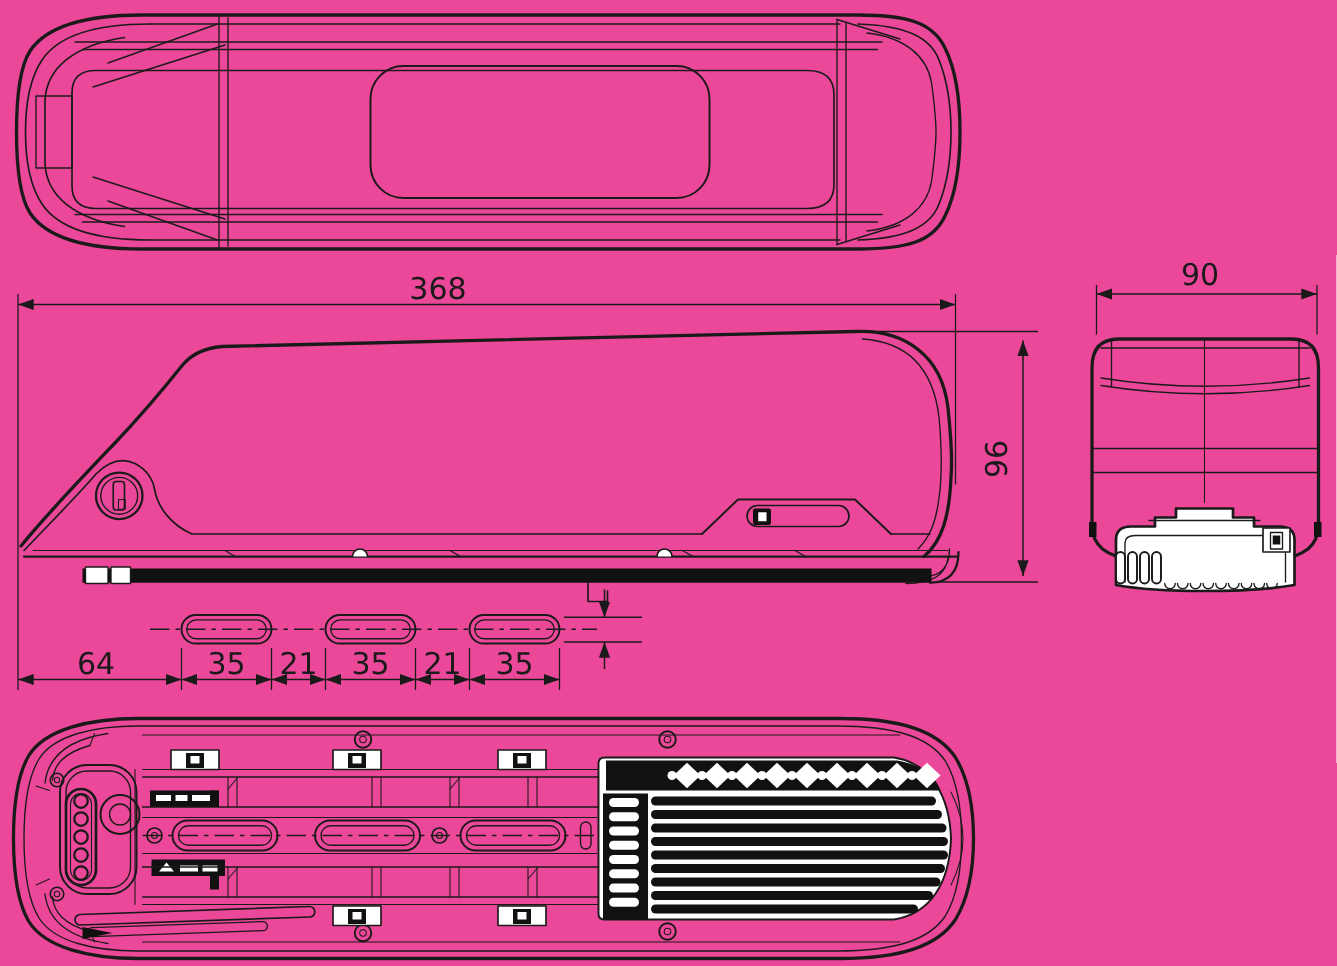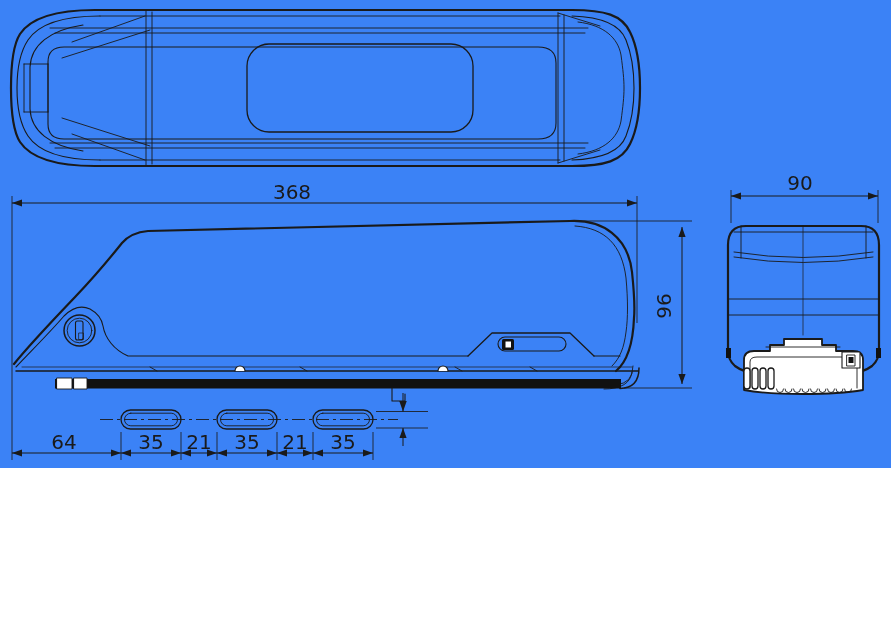--- a/index.html
+++ b/index.html
@@ -1,16 +1,16 @@
 <!DOCTYPE html>
 <html><head>
 <meta charset="utf-8">
 <style>
   html,body{margin:0;padding:0;background:#ffffff;}
-  #stage{position:relative;width:891px;height:468px;background:#3b82f6;overflow:hidden;}
+  #stage{position:relative;width:891px;height:644px;background:#ec4899;overflow:hidden;}
   svg{display:block;}
   .s{stroke:#1a1a1a;fill:none;stroke-linecap:round;stroke-linejoin:round;}
   .w22{stroke-width:2.2}.w18{stroke-width:1.8}.w15{stroke-width:1.5}
   .w13{stroke-width:1.3}.w11{stroke-width:1.1}.w09{stroke-width:0.9}.w07{stroke-width:0.7}
   .dark{fill:#111111;stroke:none}
   .whitef{fill:#ffffff}
   .dim{stroke:#1a1a1a;stroke-width:1;fill:none}
   .ext{stroke:#1a1a1a;stroke-width:0.85;fill:none}
   .cl{stroke:#1a1a1a;stroke-width:0.9;fill:none;stroke-dasharray:13 4 3 4}
   text.dimlabel{font-family:"DejaVu Sans","Liberation Sans",sans-serif;font-size:20px;fill:#1a1a1a;}

